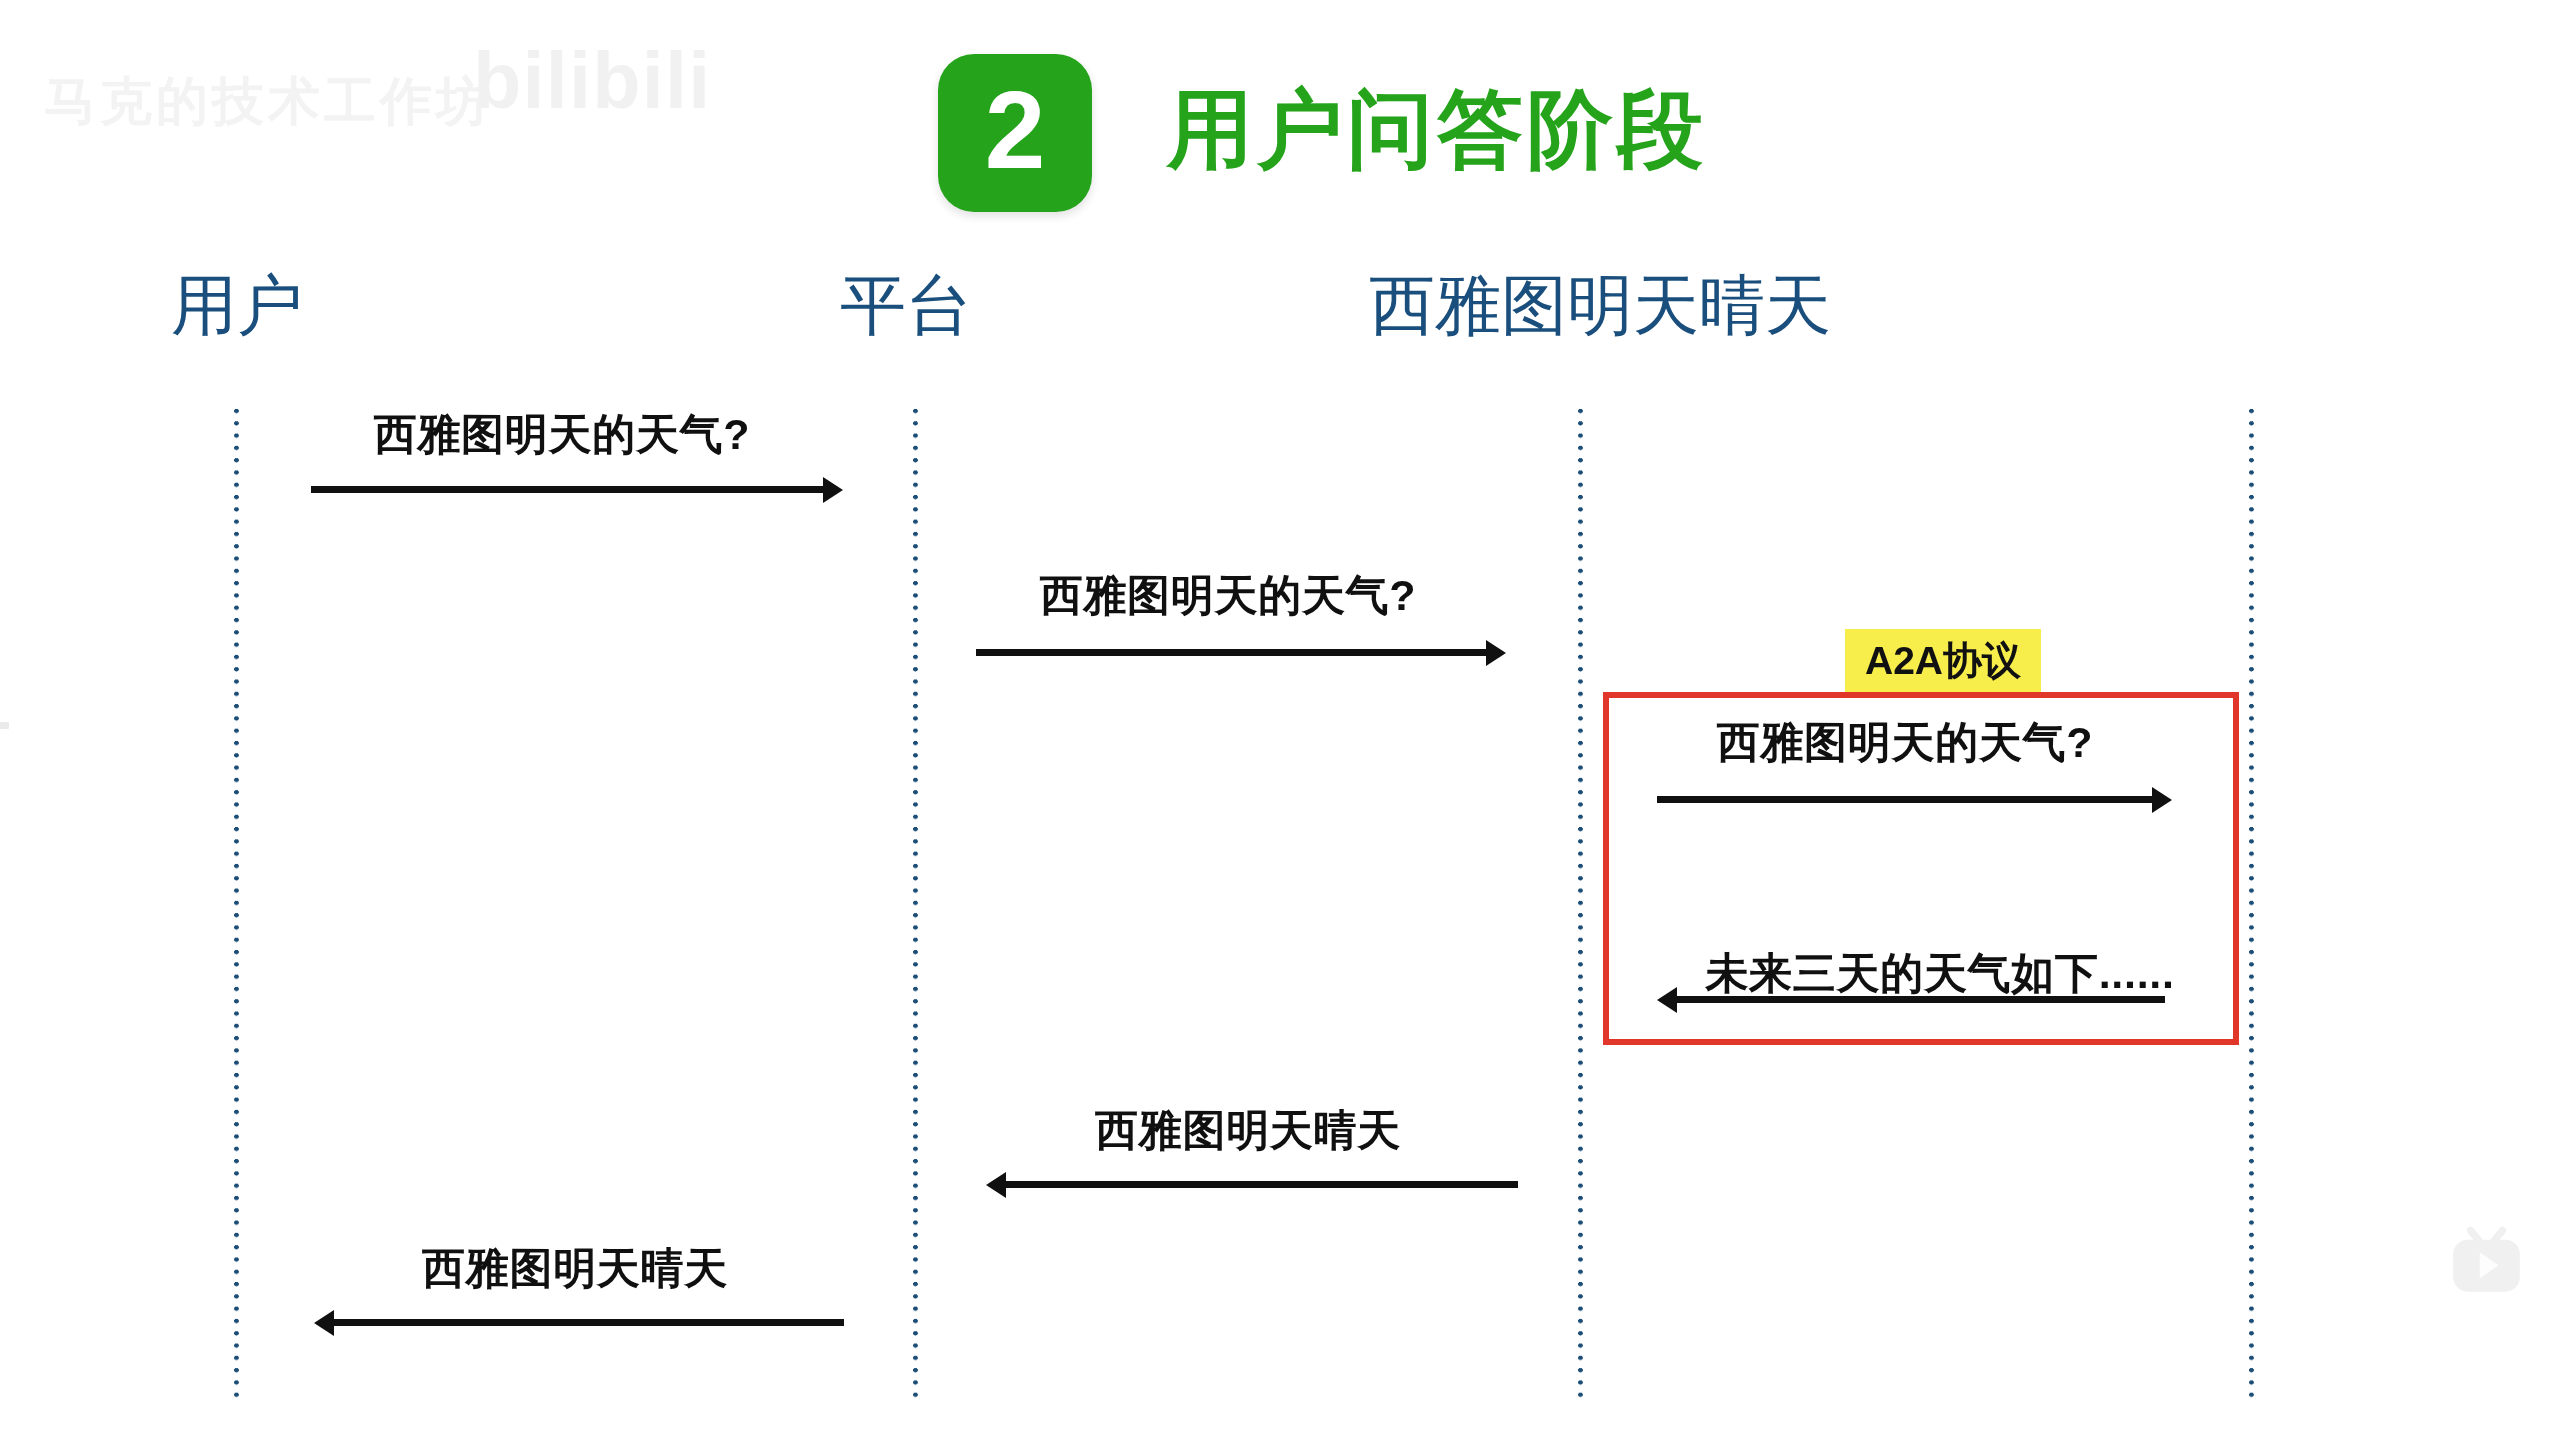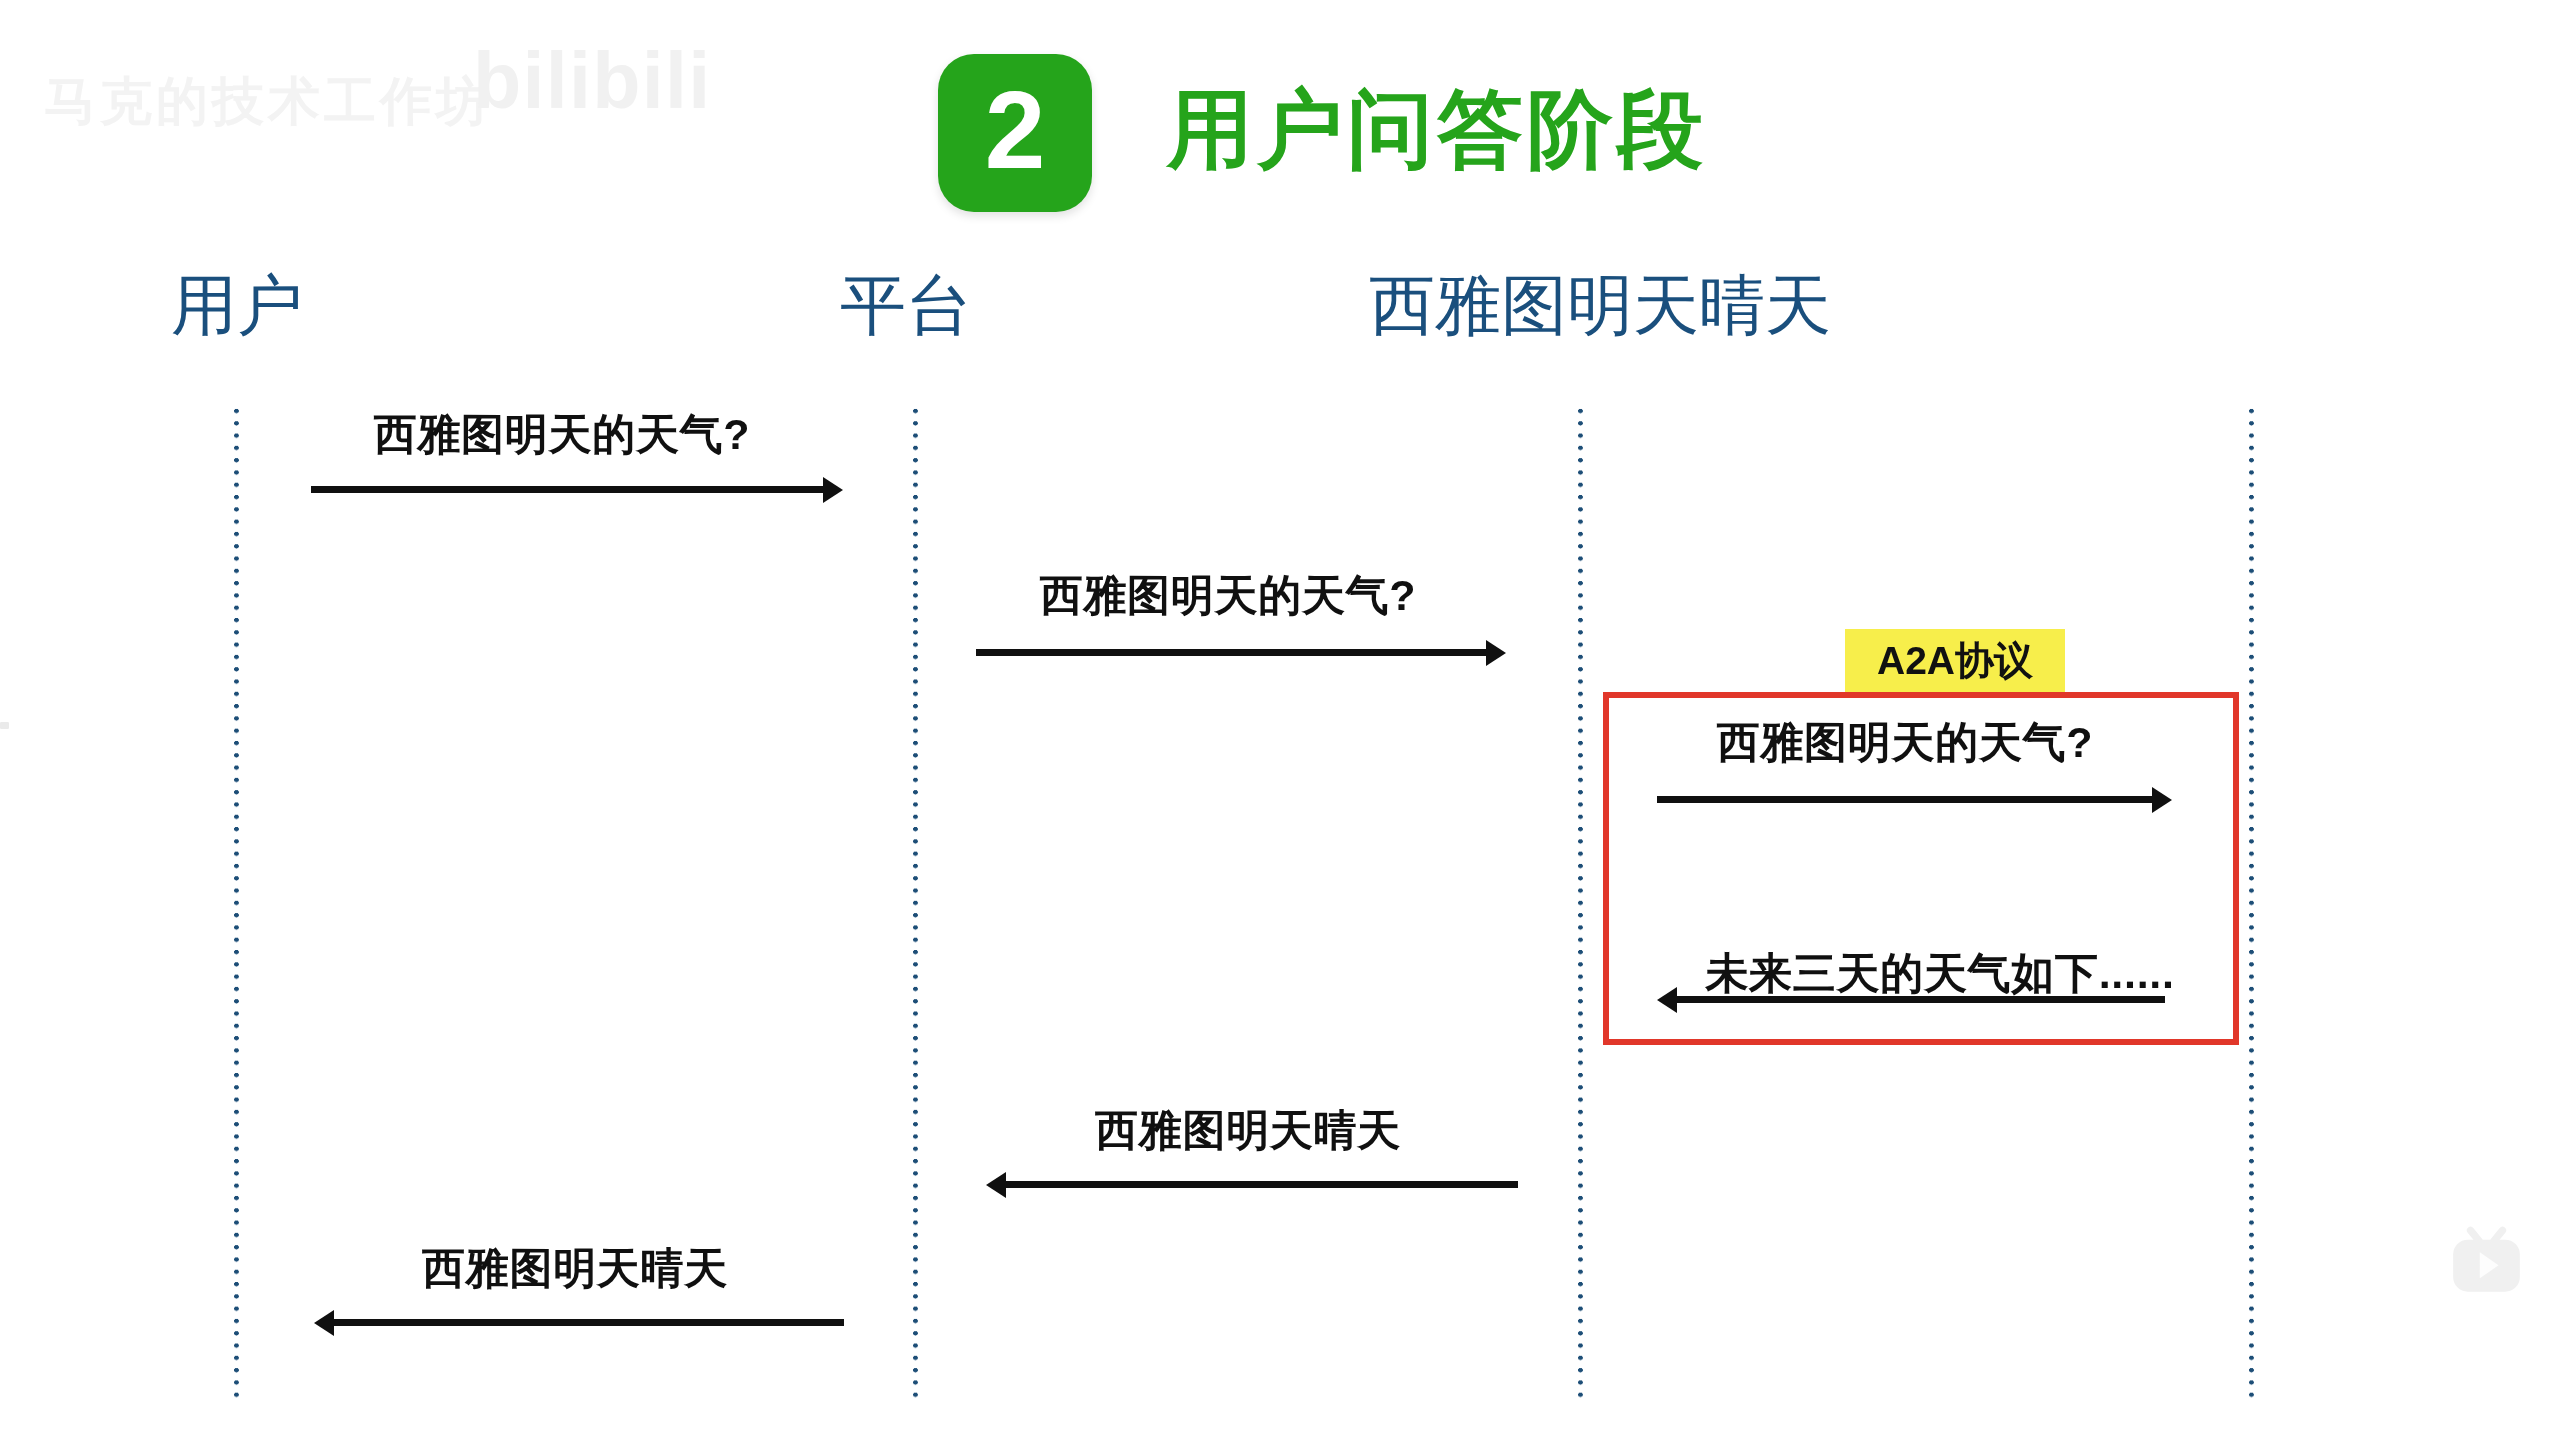--- a/index.html
+++ b/index.html
@@ -86,21 +86,21 @@
 
   
   .a2a-box {
     position: absolute; left: 1603px; top: 692px;
     width: 636px; height: 353px;
     border: 6px solid #e1372a; background: transparent;
     box-sizing: border-box;
   }
   .a2a-tag {
     position: absolute; left: 1845px; top: 629px;
-    height: 63px; line-height: 63px; padding: 0 32px;
+    height: 63px; line-height: 63px; padding: 0 20px;
     background: #f7ee4b;
     font-size: 39px; font-weight: bold; color: #111111;
     white-space: nowrap;
   }
 </style>
 </head>
 <body>
 
 <div class="stage">
 

